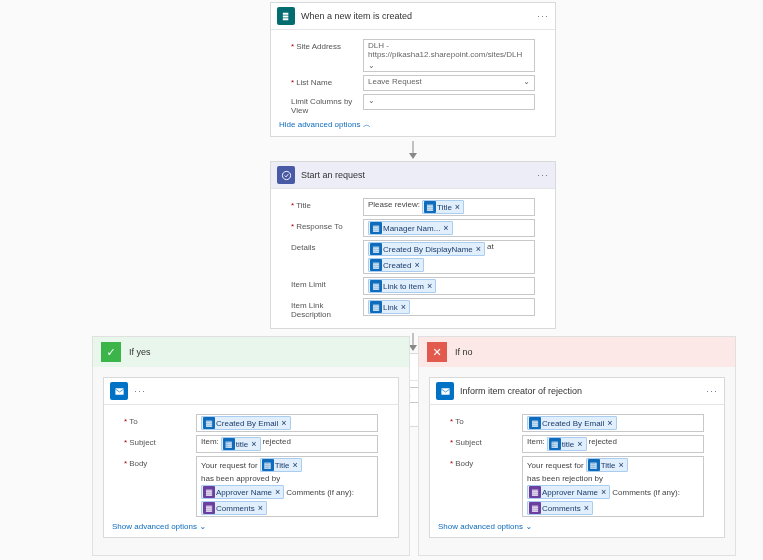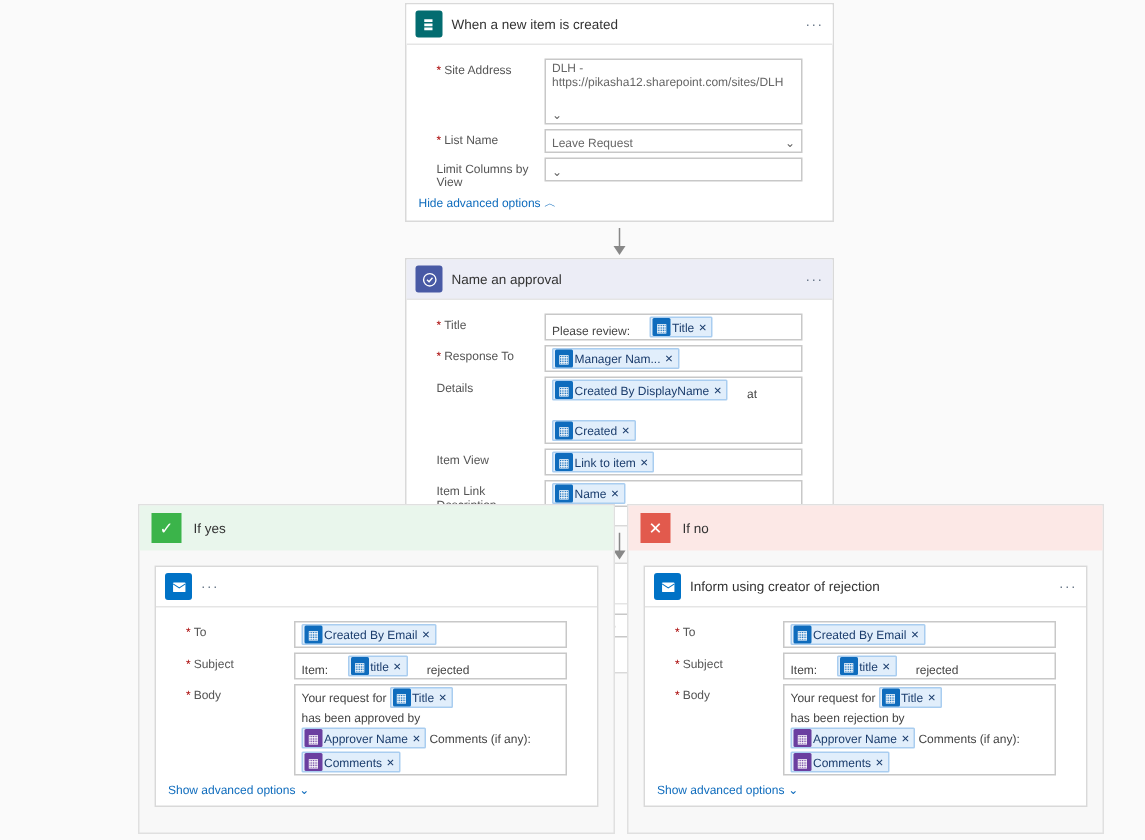--- a/index.html
+++ b/index.html
@@ -38,25 +38,25 @@
   .card-body { padding: 6px 8px; }
   .row { display: flex; align-items: flex-start; margin: 3px 12px; }
   .lbl { width: 72px; color: #555; font-size: 8px; padding-top: 3px; }
   .ast { color: #a80000; margin-right: 2px; }
   .fld {
     flex: 1;
     border: 1px solid #c8c8c8;
     min-height: 16px;
     padding: 1px 4px;
     display: flex;
-    align-items: flex-end;
+    align-items: flex-start;
     flex-wrap: wrap;
     font-size: 8px;
     color: #666;
-    gap: 13px;
+    gap: 2px;
   }
   .fld.sel { justify-content: space-between; }
   .chev { color: #666; }
   .link { color: #0f6cbd; font-size: 8px; cursor: pointer; }
   .token {
     background: #e1eefb;
     border: 1px solid #a9cdf0;
     padding: 0 3px;
     display: inline-flex;
     align-items: center;
@@ -175,21 +175,21 @@
   </div>
 
   <div class="card">
     <div class="card-hdr" style="background:#ecedf6">
       <div class="hdr-icon" style="background:#4859a5">
         <svg width="11" height="11" viewBox="0 0 24 24" fill="none" stroke="#fff" stroke-width="2">
             <circle cx="12" cy="12" r="9"></circle>
             <path d="M8 12l3 3 5-6"></path>
           </svg>
       </div>
-      <div class="hdr-title">Name an approval</div>
+      <div class="hdr-title">Start an request</div>
       <div class="more-dots">···</div>
     </div>
     <div class="card-body">
       <div class="row">
         <div class="lbl"><span class="ast">*</span><span>Title</span></div>
         <div class="fld">
           <span class="txt">Please review:</span>
           <span class="token">
               <span class="tk-icon">▦</span>
               <span class="tk-label">Title</span>
@@ -217,35 +217,35 @@
             </span>
           <span class="txt">at</span>
           <span class="token">
               <span class="tk-icon">▦</span>
               <span class="tk-label">Created</span>
               <span class="tk-x">×</span>
             </span>
         </div>
       </div>
       <div class="row">
-        <div class="lbl">Item View</div>
+        <div class="lbl">Item Limit</div>
         <div class="fld">
           <span class="token">
               <span class="tk-icon">▦</span>
               <span class="tk-label">Link to item</span>
               <span class="tk-x">×</span>
             </span>
         </div>
       </div>
       <div class="row">
         <div class="lbl">Item Link Description</div>
         <div class="fld">
           <span class="token">
               <span class="tk-icon">▦</span>
-              <span class="tk-label">Name</span>
+              <span class="tk-label">Link</span>
               <span class="tk-x">×</span>
             </span>
         </div>
       </div>
     </div>
   </div>
 
   <div class="arrow-ctr">
     <svg class="arrow-svg" width="20" height="20">
         <line x1="10" y1="0" x2="10" y2="14" stroke="#888" stroke-width="1"></line>
@@ -372,21 +372,21 @@
   </div>
   <div class="branch-body">
     <div class="card email">
       <div class="card-hdr plain">
         <div class="hdr-icon" style="background:#0072c6">
           <svg width="11" height="11" viewBox="0 0 24 24" fill="#fff">
               <rect x="3" y="5" width="18" height="14" rx="1"></rect>
               <path d="M3 7l9 6 9-6" stroke="#0072c6" stroke-width="1.5" fill="none"></path>
             </svg>
         </div>
-        <div class="hdr-title">Inform using creator of rejection</div>
+        <div class="hdr-title">Inform item creator of rejection</div>
         <div class="more-dots">···</div>
       </div>
       <div class="card-body">
         <div class="row">
           <div class="lbl"><span class="ast">*</span><span>To</span></div>
           <div class="fld">
             <span class="token">
                 <span class="tk-icon">▦</span>
                 <span class="tk-label">Created By Email</span>
                 <span class="tk-x">×</span>

